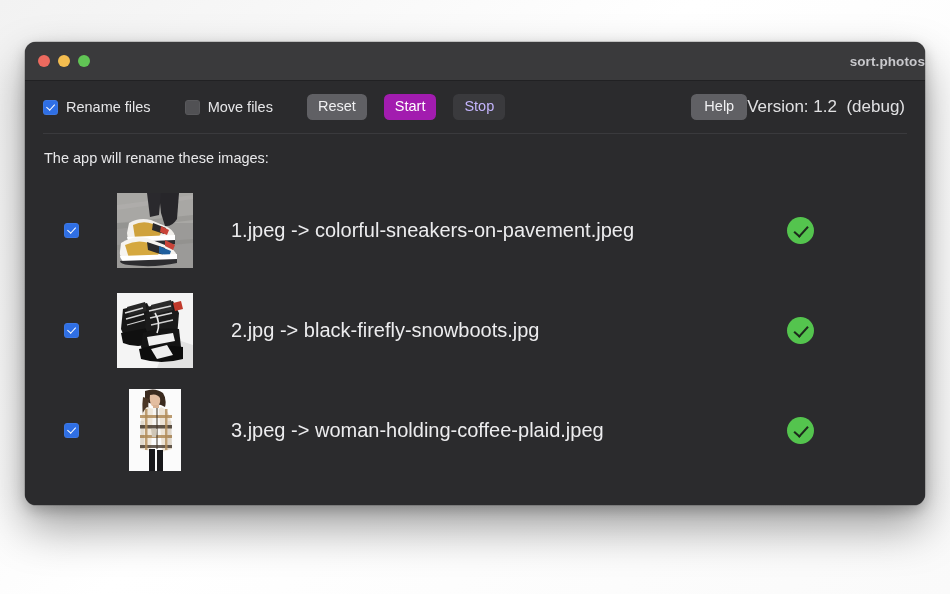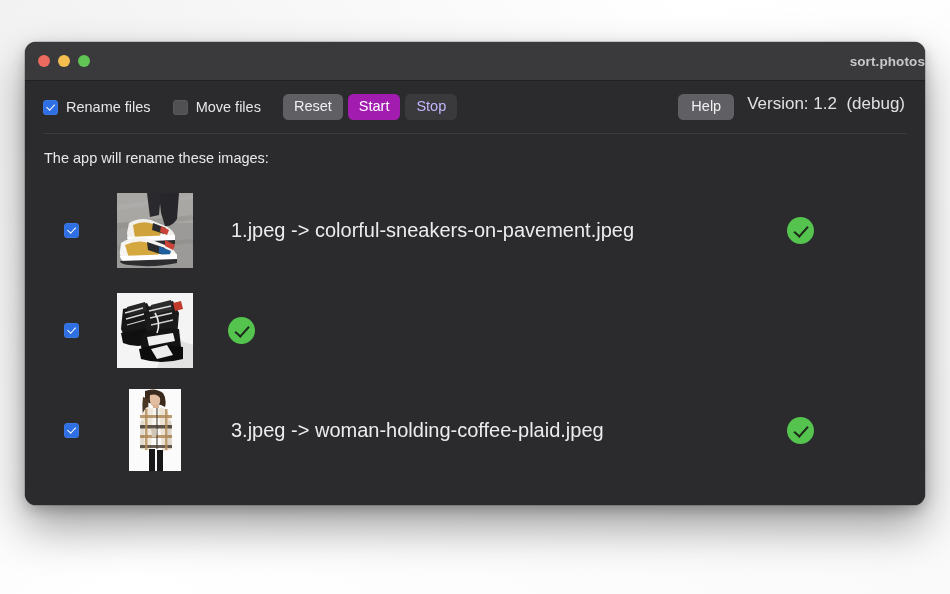--- a/index.html
+++ b/index.html
@@ -80,27 +80,27 @@
   .toolbar {
     height: 52px;
     display: flex;
     align-items: center;
     padding: 0 20px 0 18px;
     position: relative;
   }
   .toolbar-left {
     display: flex;
     align-items: center;
-    gap: 4px;
+    gap: 16px;
   }
   .toolbar-right {
     margin-left: auto;
     display: flex;
-    align-items: flex-start;
-    gap: 13px;
+    align-items: center;
+    gap: 0;
   }
 
   .check-item {
     display: flex;
     align-items: center;
     gap: 8px;
     margin-right: 18px;
     cursor: default;
   }
   .cbox {
@@ -356,20 +356,21 @@
                 <path d="M30 44 L56 40 L58 48 L32 53 Z" fill="#f0f0f0"></path>
                 <path d="M34 56 L50 52 L56 62 L40 66 Z" fill="#ececec"></path>
                 <path d="M56 10 L64 8 L66 16 L58 18 Z" fill="#c0392b"></path>
                 <path d="M32 18 L54 13" stroke="#dadada" stroke-width="1.5" fill="none"></path>
                 <path d="M33 25 L55 20" stroke="#dadada" stroke-width="1.5" fill="none"></path>
                 <path d="M34 32 L56 27" stroke="#d0d0d0" stroke-width="1.3" fill="none"></path>
                 <path d="M38 20 Q44 30 40 40" stroke="#e8e8e8" stroke-width="1.6" fill="none"></path>
               </svg>
             </div>
           </div>
+          <div class="row-name">2.jpg -&gt; black-firefly-snowboots.jpg</div>
           <div class="row-status">
             <div class="ok-badge"></div>
           </div>
         </div>
 
         <div class="row">
           <div class="row-check">
             <div class="cbox on"></div>
           </div>
           <div class="row-thumb">

